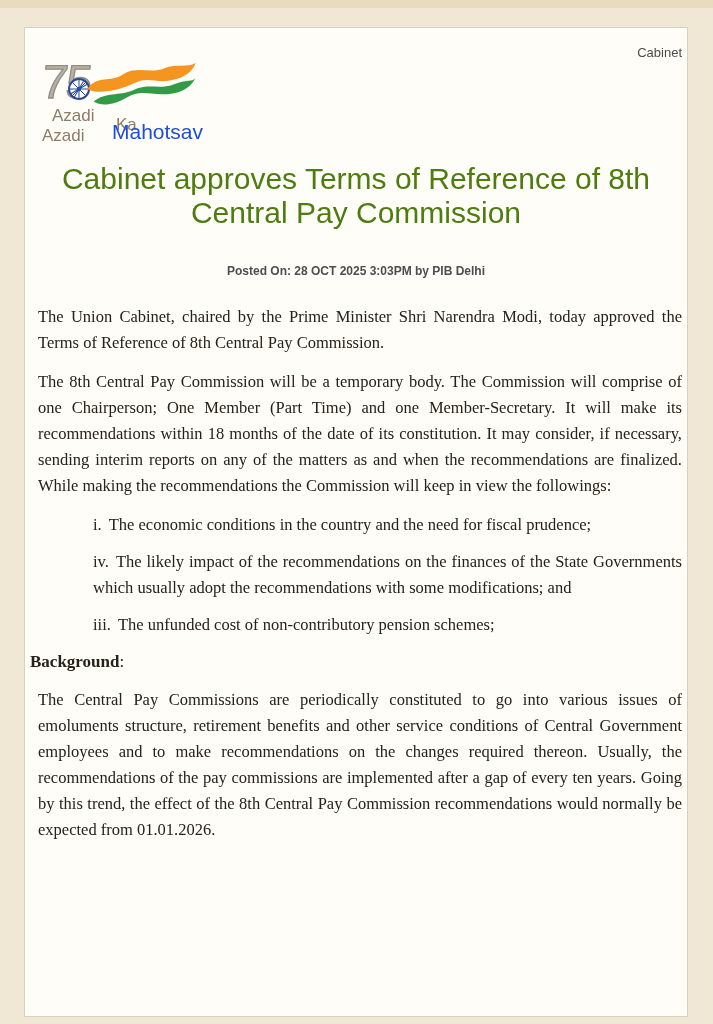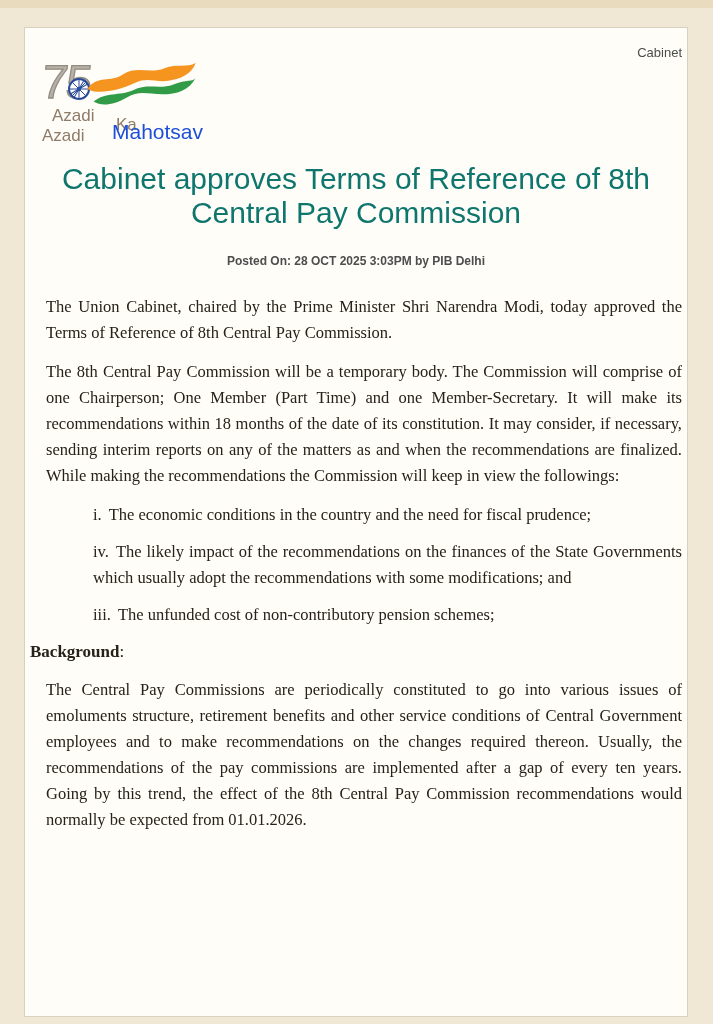--- a/index.html
+++ b/index.html
@@ -54,40 +54,40 @@
   .logo .w-ka       { position: absolute; left: 76px; top: 55px; font-size: 17px; font-weight: 500; }
   .logo .w-amrit    { position: absolute; left: 2px;  top: 66px; font-size: 17px; font-weight: 500; }
   .logo .w-mahotsav { position: absolute; left: 72px; top: 60px; font-size: 21px; font-weight: 500; }
   
   .headline {
     margin: 12px auto 0 auto;
     max-width: 615px;
     text-align: center;
     font-size: 30px;
     line-height: 34px;
-    color: #0f766e;
+    color: #4d7c0f;
     font-weight: 400;
   }
   .posted-on {
-    margin-top: 24px;
+    margin-top: 34px;
     text-align: center;
     font-size: 12px;
     font-weight: 700;
     color: #4d4d4d;
   }
   
   .article-body {
     margin-top: 26px;
     font-family: "Liberation Serif", "DejaVu Serif", serif;
     font-size: 16.5px;
     line-height: 26px;
     color: #262119;
     text-align: justify;
   }
-  .article-body p { margin: 0 0 13px 16px; }
+  .article-body p { margin: 0 0 13px 8px; }
   .tor-list { margin: 2px 0 0 0; padding: 0; list-style: none; }
   .tor-list li {
     margin: 0 0 11px 63px;
     text-align: justify;
   }
   .tor-list .rn { margin-right: 7px; }
   .bg-heading {
     font-weight: 700;
     font-size: 17px;
     margin: 0 0 12px 0;

